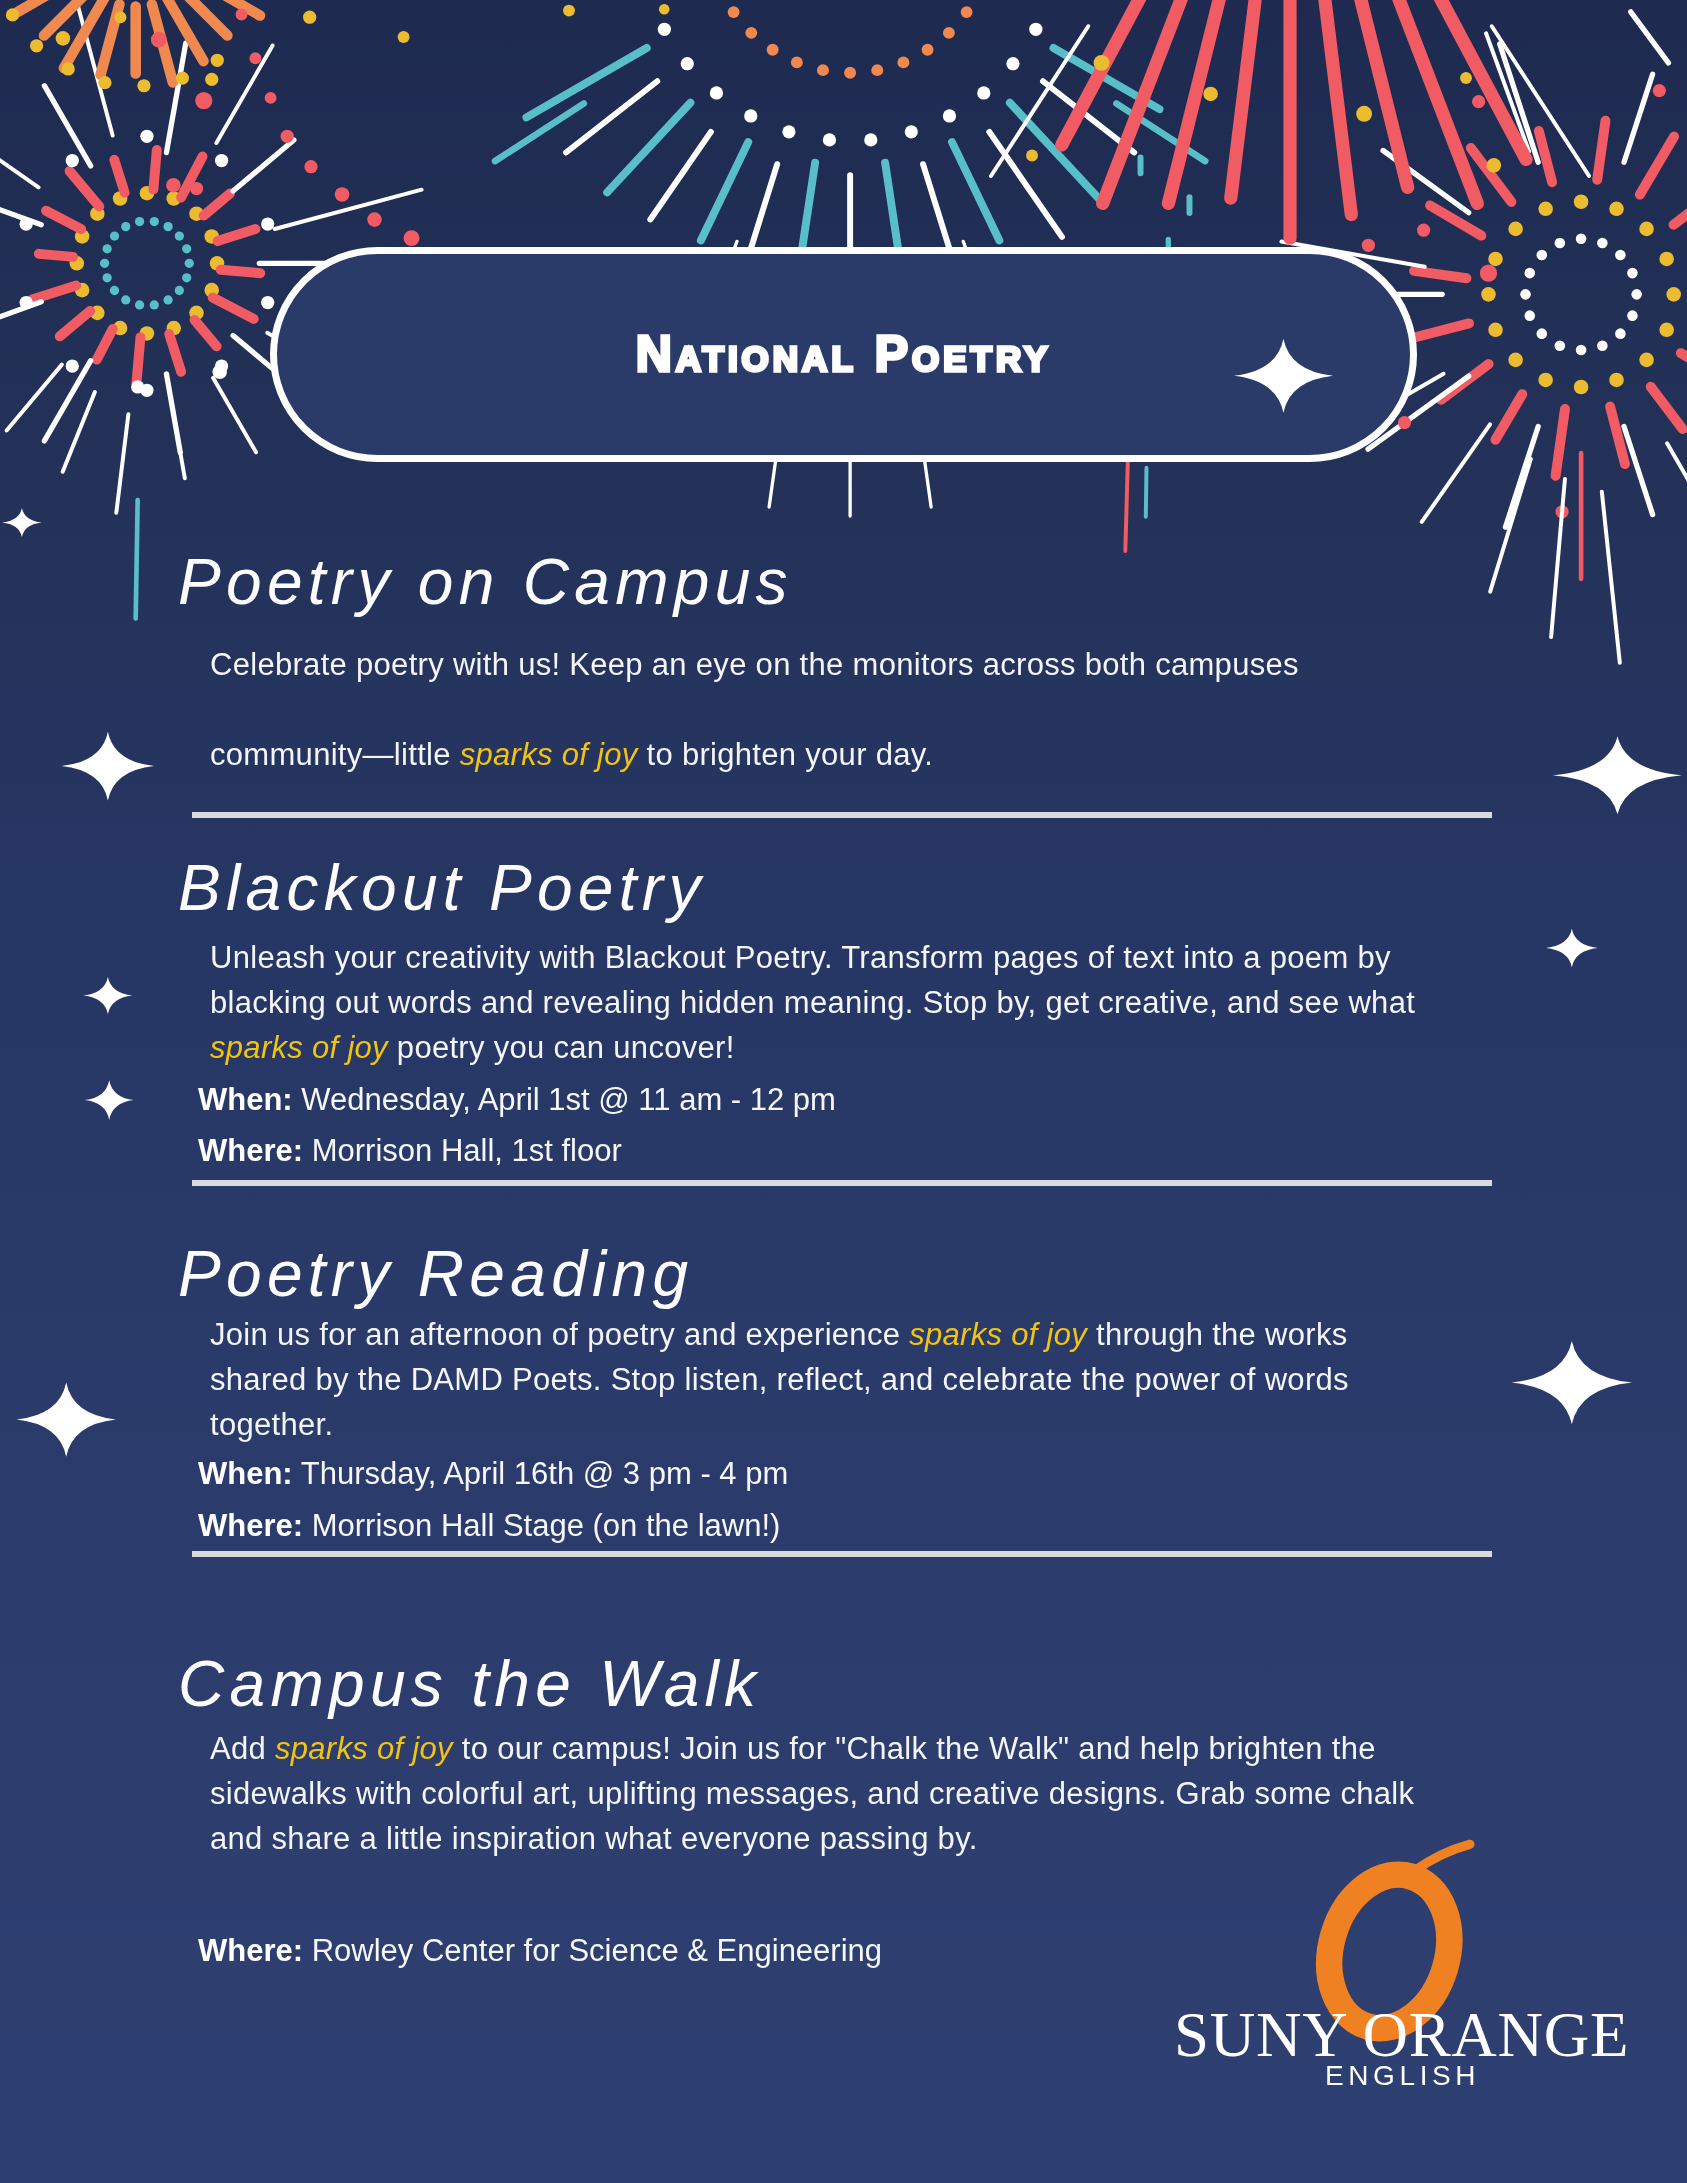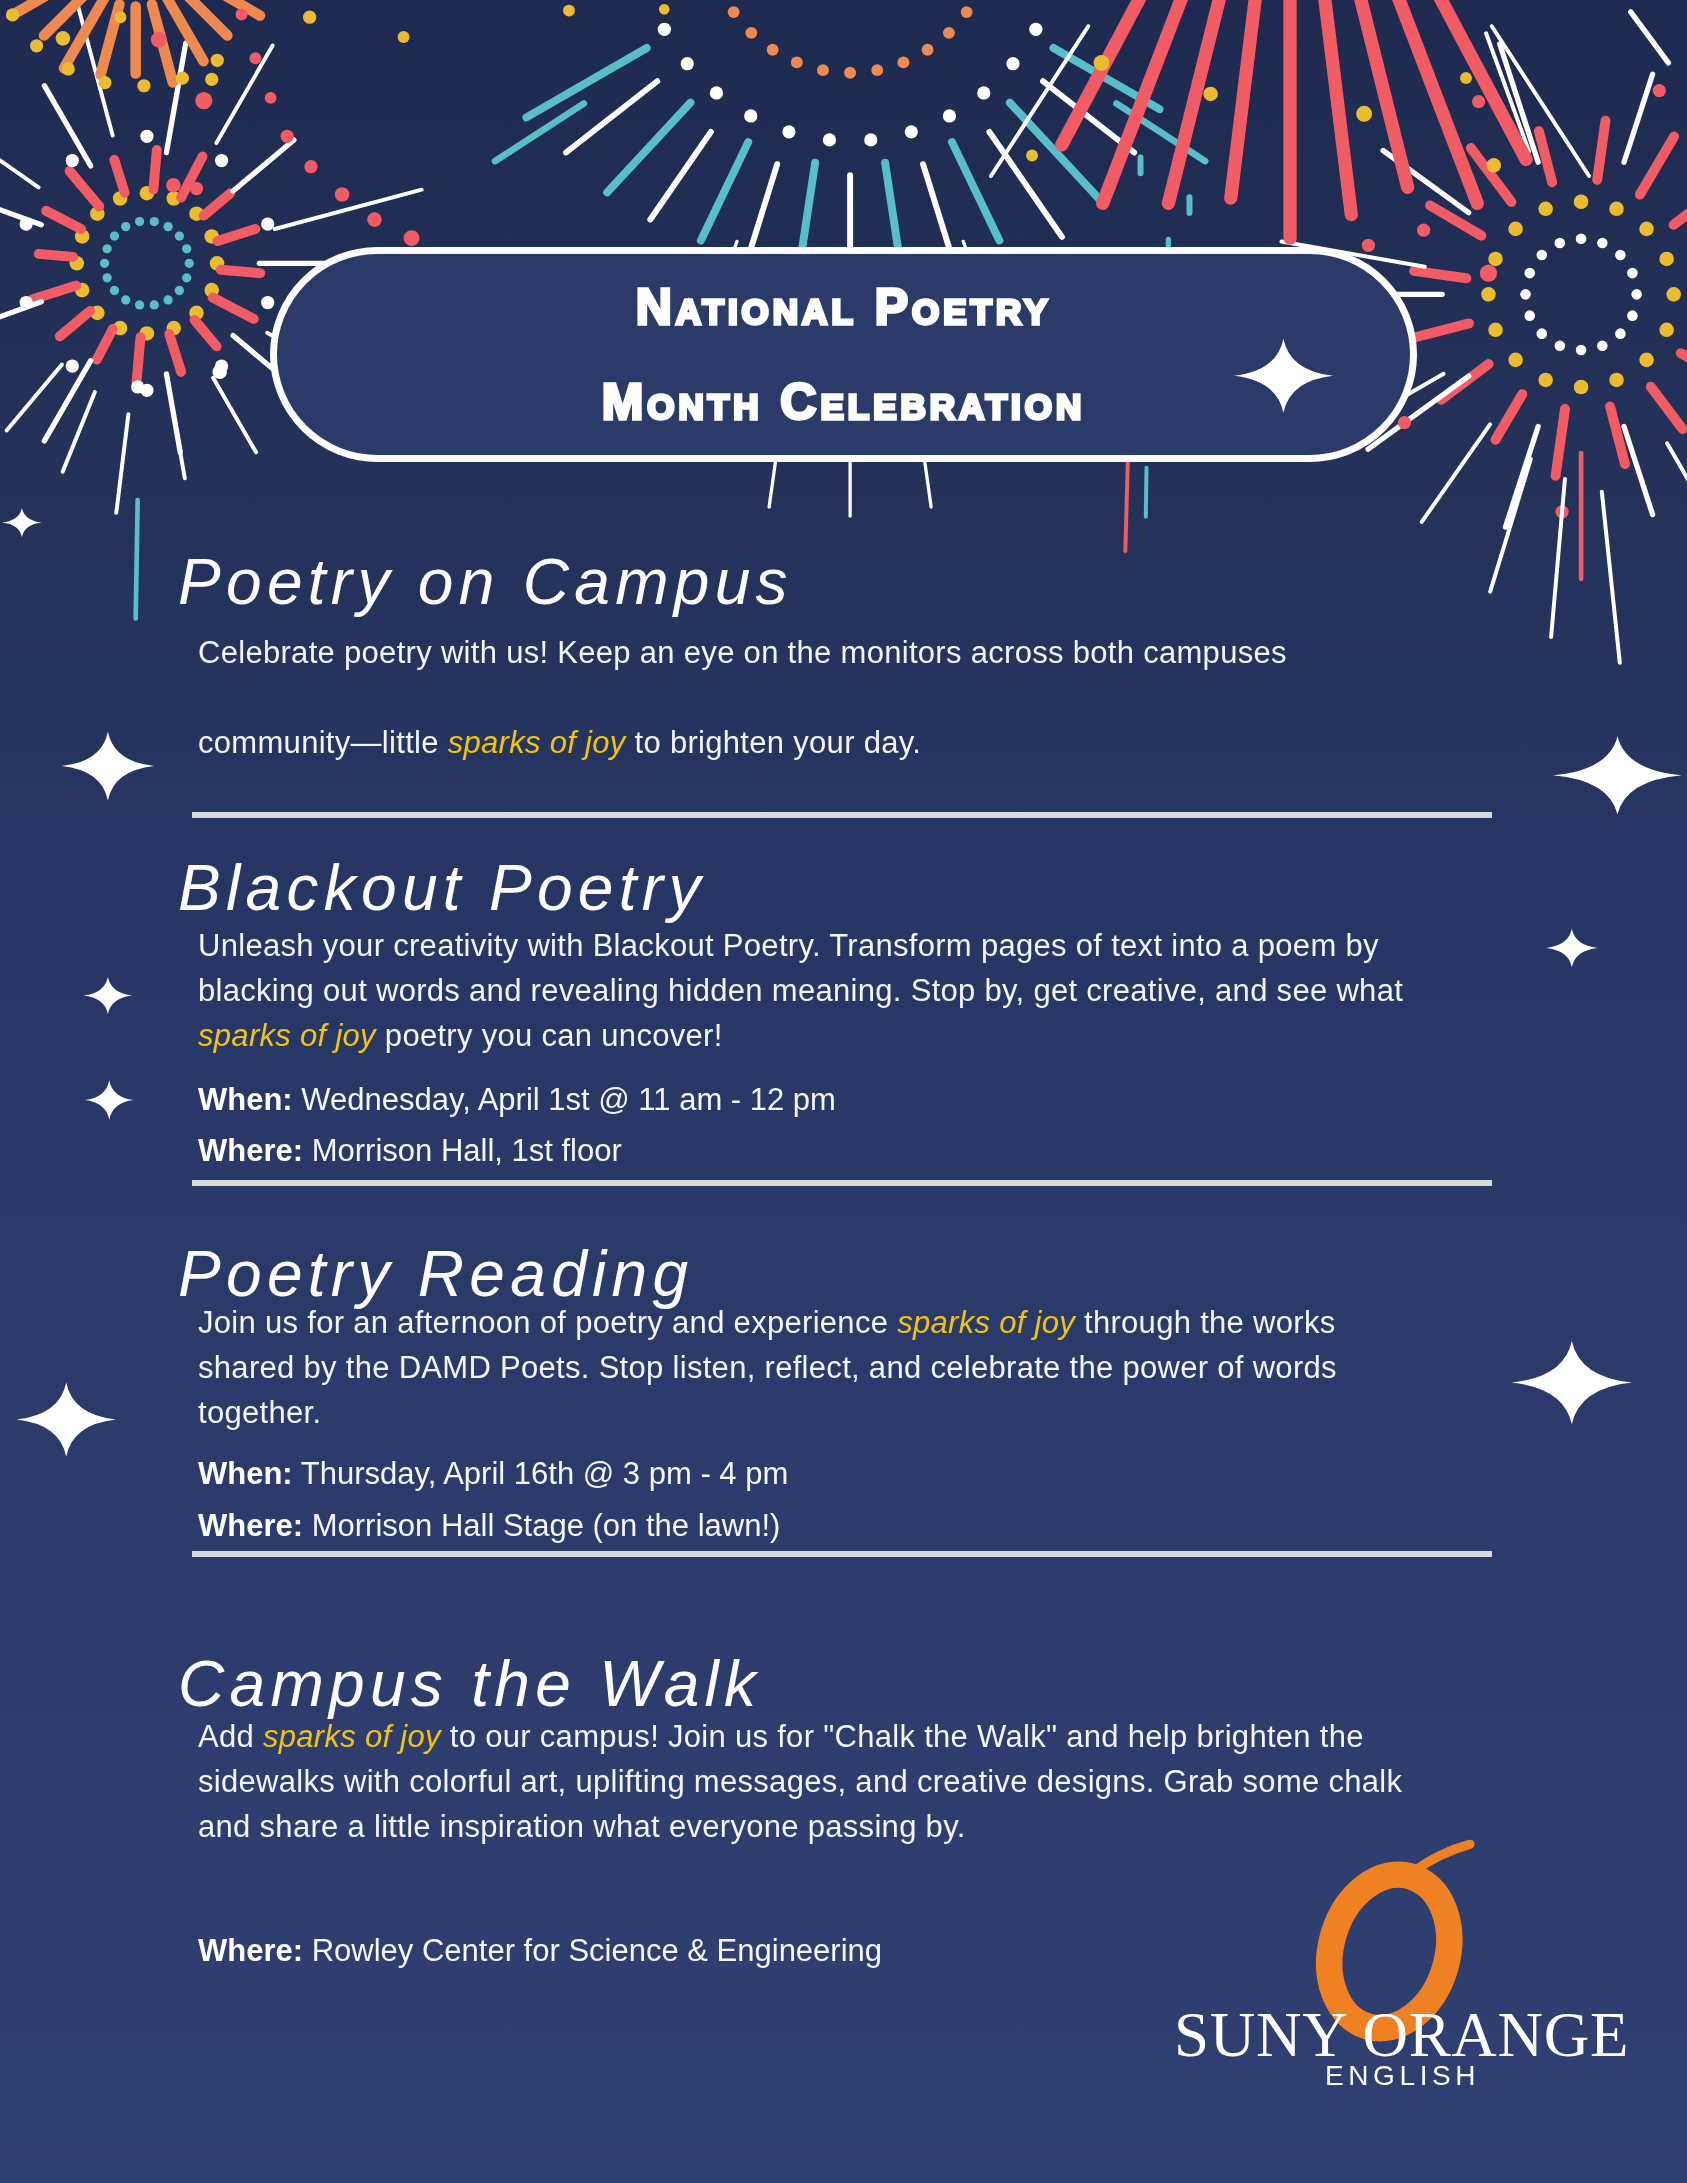--- a/index.html
+++ b/index.html
@@ -23,21 +23,21 @@
     font-size:50px; line-height:95px; color:#ffffff;
     -webkit-text-stroke:3.3px #ffffff;
   }
 
   .sec-heading{
     position:absolute; left:162px; margin:16px; z-index:2;
     font-family:"Liberation Sans", sans-serif; font-style:italic; font-weight:400;
     font-size:64px; letter-spacing:5.3px; color:#fdfdff; white-space:nowrap;
   }
   .para{
-    position:absolute; left:198px; width:1317px; margin:0; z-index:2;
+    position:absolute; left:198px; width:1317px; margin:12px; z-index:2;
     font-size:31px; line-height:45px; color:#f3f5f9; letter-spacing:0.3px;
   }
   .accent{color:#f2c40f; font-style:italic;}
   .ww{position:absolute; left:198px; margin:0; z-index:2; font-size:31px; color:#f6f7fb; white-space:nowrap;}
   .ww .lbl{font-weight:700; color:#ffffff;}
   .divider{position:absolute; left:192px; width:1300px; height:6px; background:#d9dadc; z-index:2;}
 
   #h-campus{top:529px;}   #p-campus{top:630px;}
   #div1{top:812px;}
   #h-blackout{top:835px;} #p-blackout{top:923px;} #when-blackout{top:1082px;} #where-blackout{top:1133px;}
@@ -335,21 +335,20 @@
         <line x1="1705" y1="690" x2="1701" y2="833" stroke="#f15b63" stroke-width="6" stroke-linecap="round"></line>
         <line x1="2465" y1="18" x2="2522" y2="95" stroke="#ffffff" stroke-width="8" stroke-linecap="round"></line>
         <line x1="1724" y1="238" x2="1724" y2="262" stroke="#58bfc8" stroke-width="9" stroke-linecap="round"></line>
         <line x1="1798" y1="298" x2="1798" y2="322" stroke="#58bfc8" stroke-width="9" stroke-linecap="round"></line>
         <line x1="1766" y1="362" x2="1766" y2="384" stroke="#58bfc8" stroke-width="8" stroke-linecap="round"></line>
       </g>
     </svg>
 
   <div class="title-box">
     <div class="title-line">National Poetry</div>
-    <div class="title-line">Month Celebration</div>
   </div>
 
   <h2 class="sec-heading" id="h-campus">Poetry on Campus</h2>
   <p class="para" id="p-campus"><span>Celebrate poetry with us! Keep an eye on the monitors across both campuses</span><br><br><span>community—little </span><span class="accent">sparks of joy</span><span> to brighten your day.</span></p>
   <div class="divider" id="div1"></div>
 
   <h2 class="sec-heading" id="h-blackout">Blackout Poetry</h2>
   <p class="para" id="p-blackout"><span>Unleash your creativity with Blackout Poetry. Transform pages of text into a poem by</span><br><span>blacking out words and revealing hidden meaning. Stop by, get creative, and see what</span><br><span></span><span class="accent">sparks of joy</span><span> poetry you can uncover!</span></p>
   <p class="ww" id="when-blackout"><span class="lbl">When:</span><span> Wednesday, April 1st @ 11 am - 12 pm</span></p>
   <p class="ww" id="where-blackout"><span class="lbl">Where:</span><span> Morrison Hall, 1st floor</span></p>

